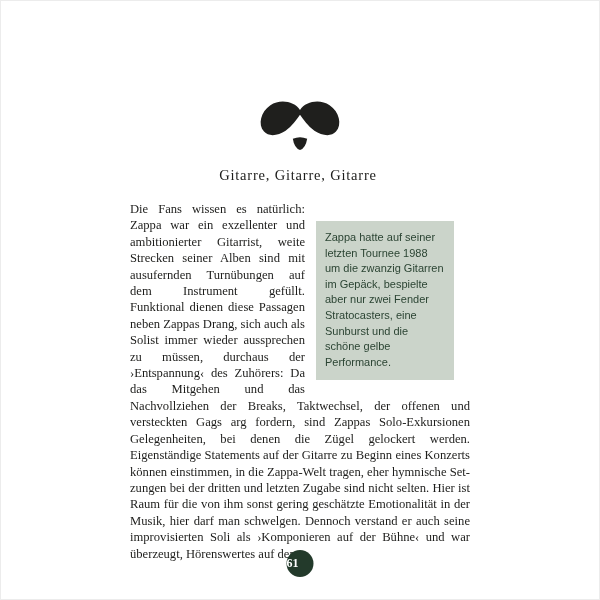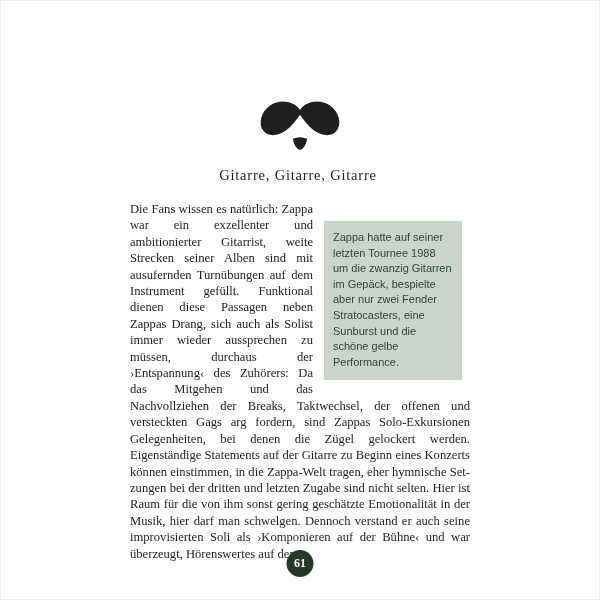--- a/index.html
+++ b/index.html
@@ -33,38 +33,38 @@
     line-height:16.4px;
     text-align:justify;
     hyphens:manual;
     -webkit-hyphens:manual;
     color:var(--ink,#1d1d1b);
   }
   .margin-note{
     float:right;
     box-sizing:border-box;
     width:138px;
-    margin:20px 8px 8px 11px;
+    margin:20px 16px 8px 11px;
     padding:9px 9px 10px 9px;
     background:var(--note-bg,#cbd4ca);
     font-family:"Liberation Sans","DejaVu Sans",sans-serif;
     font-size:11px;
     line-height:15.6px;
     text-align:left;
     color:var(--note-text,#2b4433);
   }
   .page-badge{
     position:absolute;
     left:50%;
     bottom:22px;
     transform:translateX(-50%);
     width:27px;height:27px;
     border-radius:50%;
     background:var(--badge-bg,#233a2b);
-    display:flex;align-items:center;justify-content:center;
+    display:flex;align-items:center;
   }
   .page-badge span{
     color:var(--badge-text,#ffffff);
     font-size:12px;
     font-weight:bold;
     font-family:"Liberation Serif","DejaVu Serif",serif;
   }
 </style>
 </head>
 <body>

